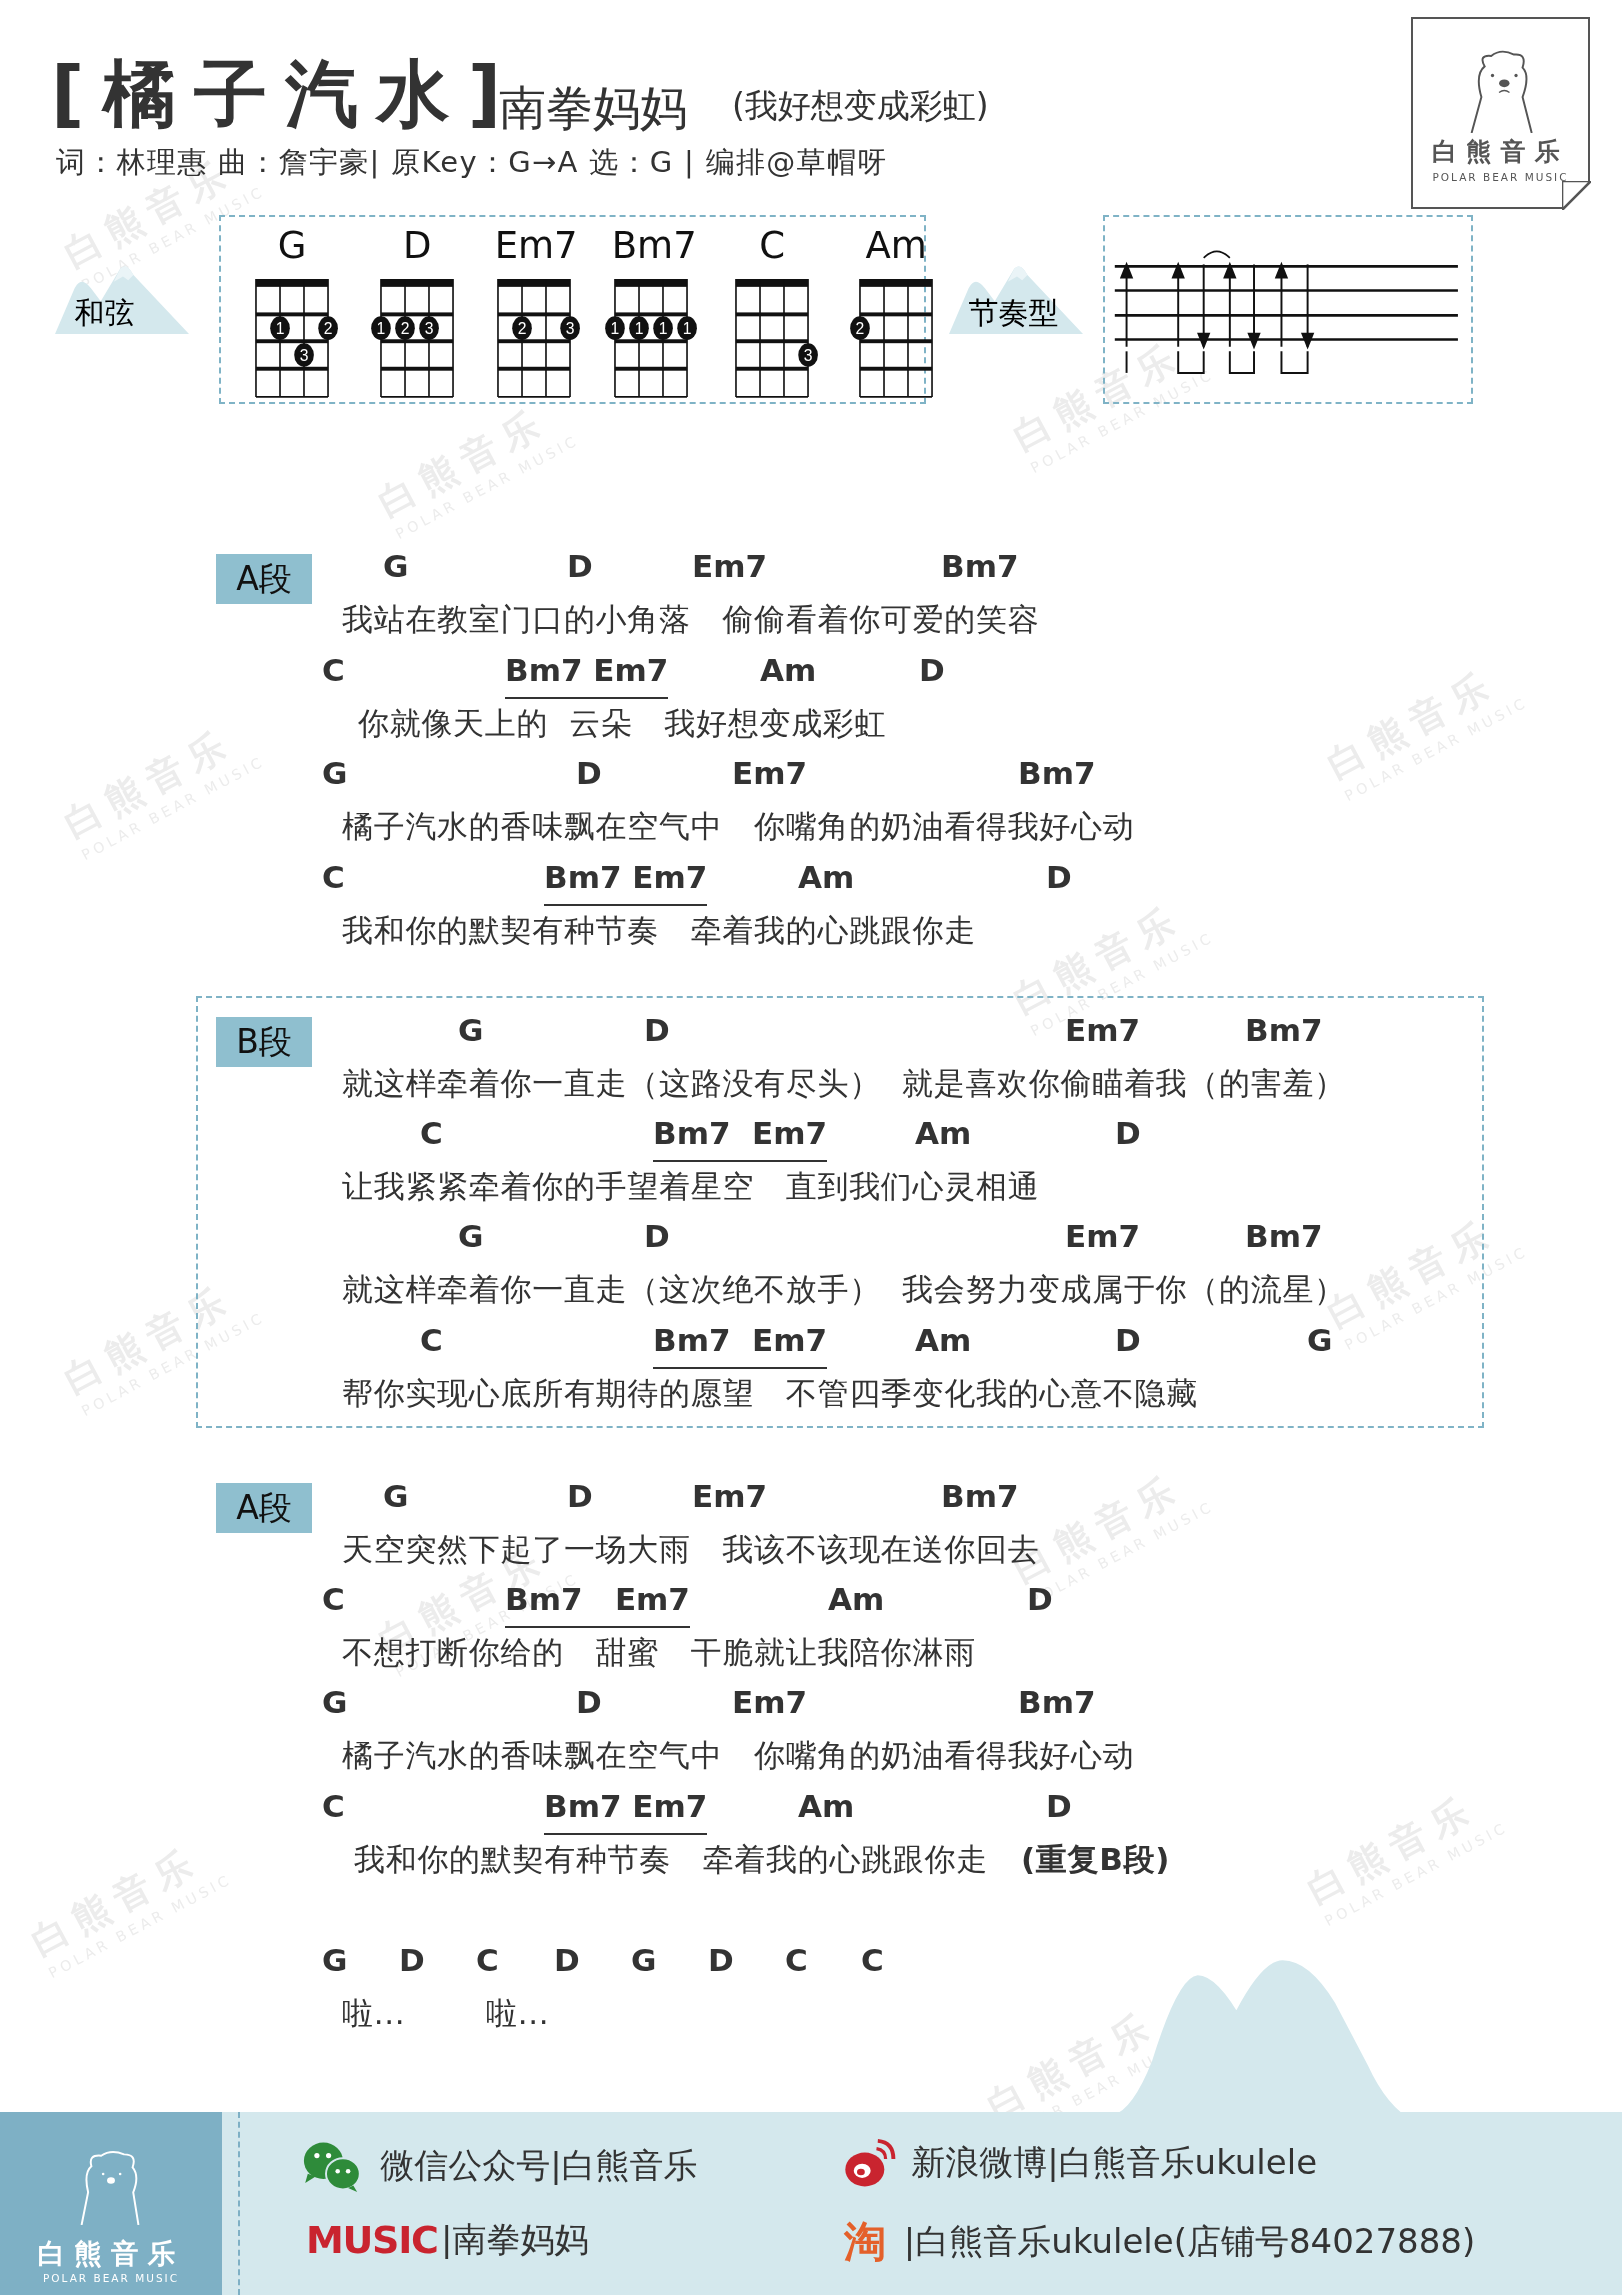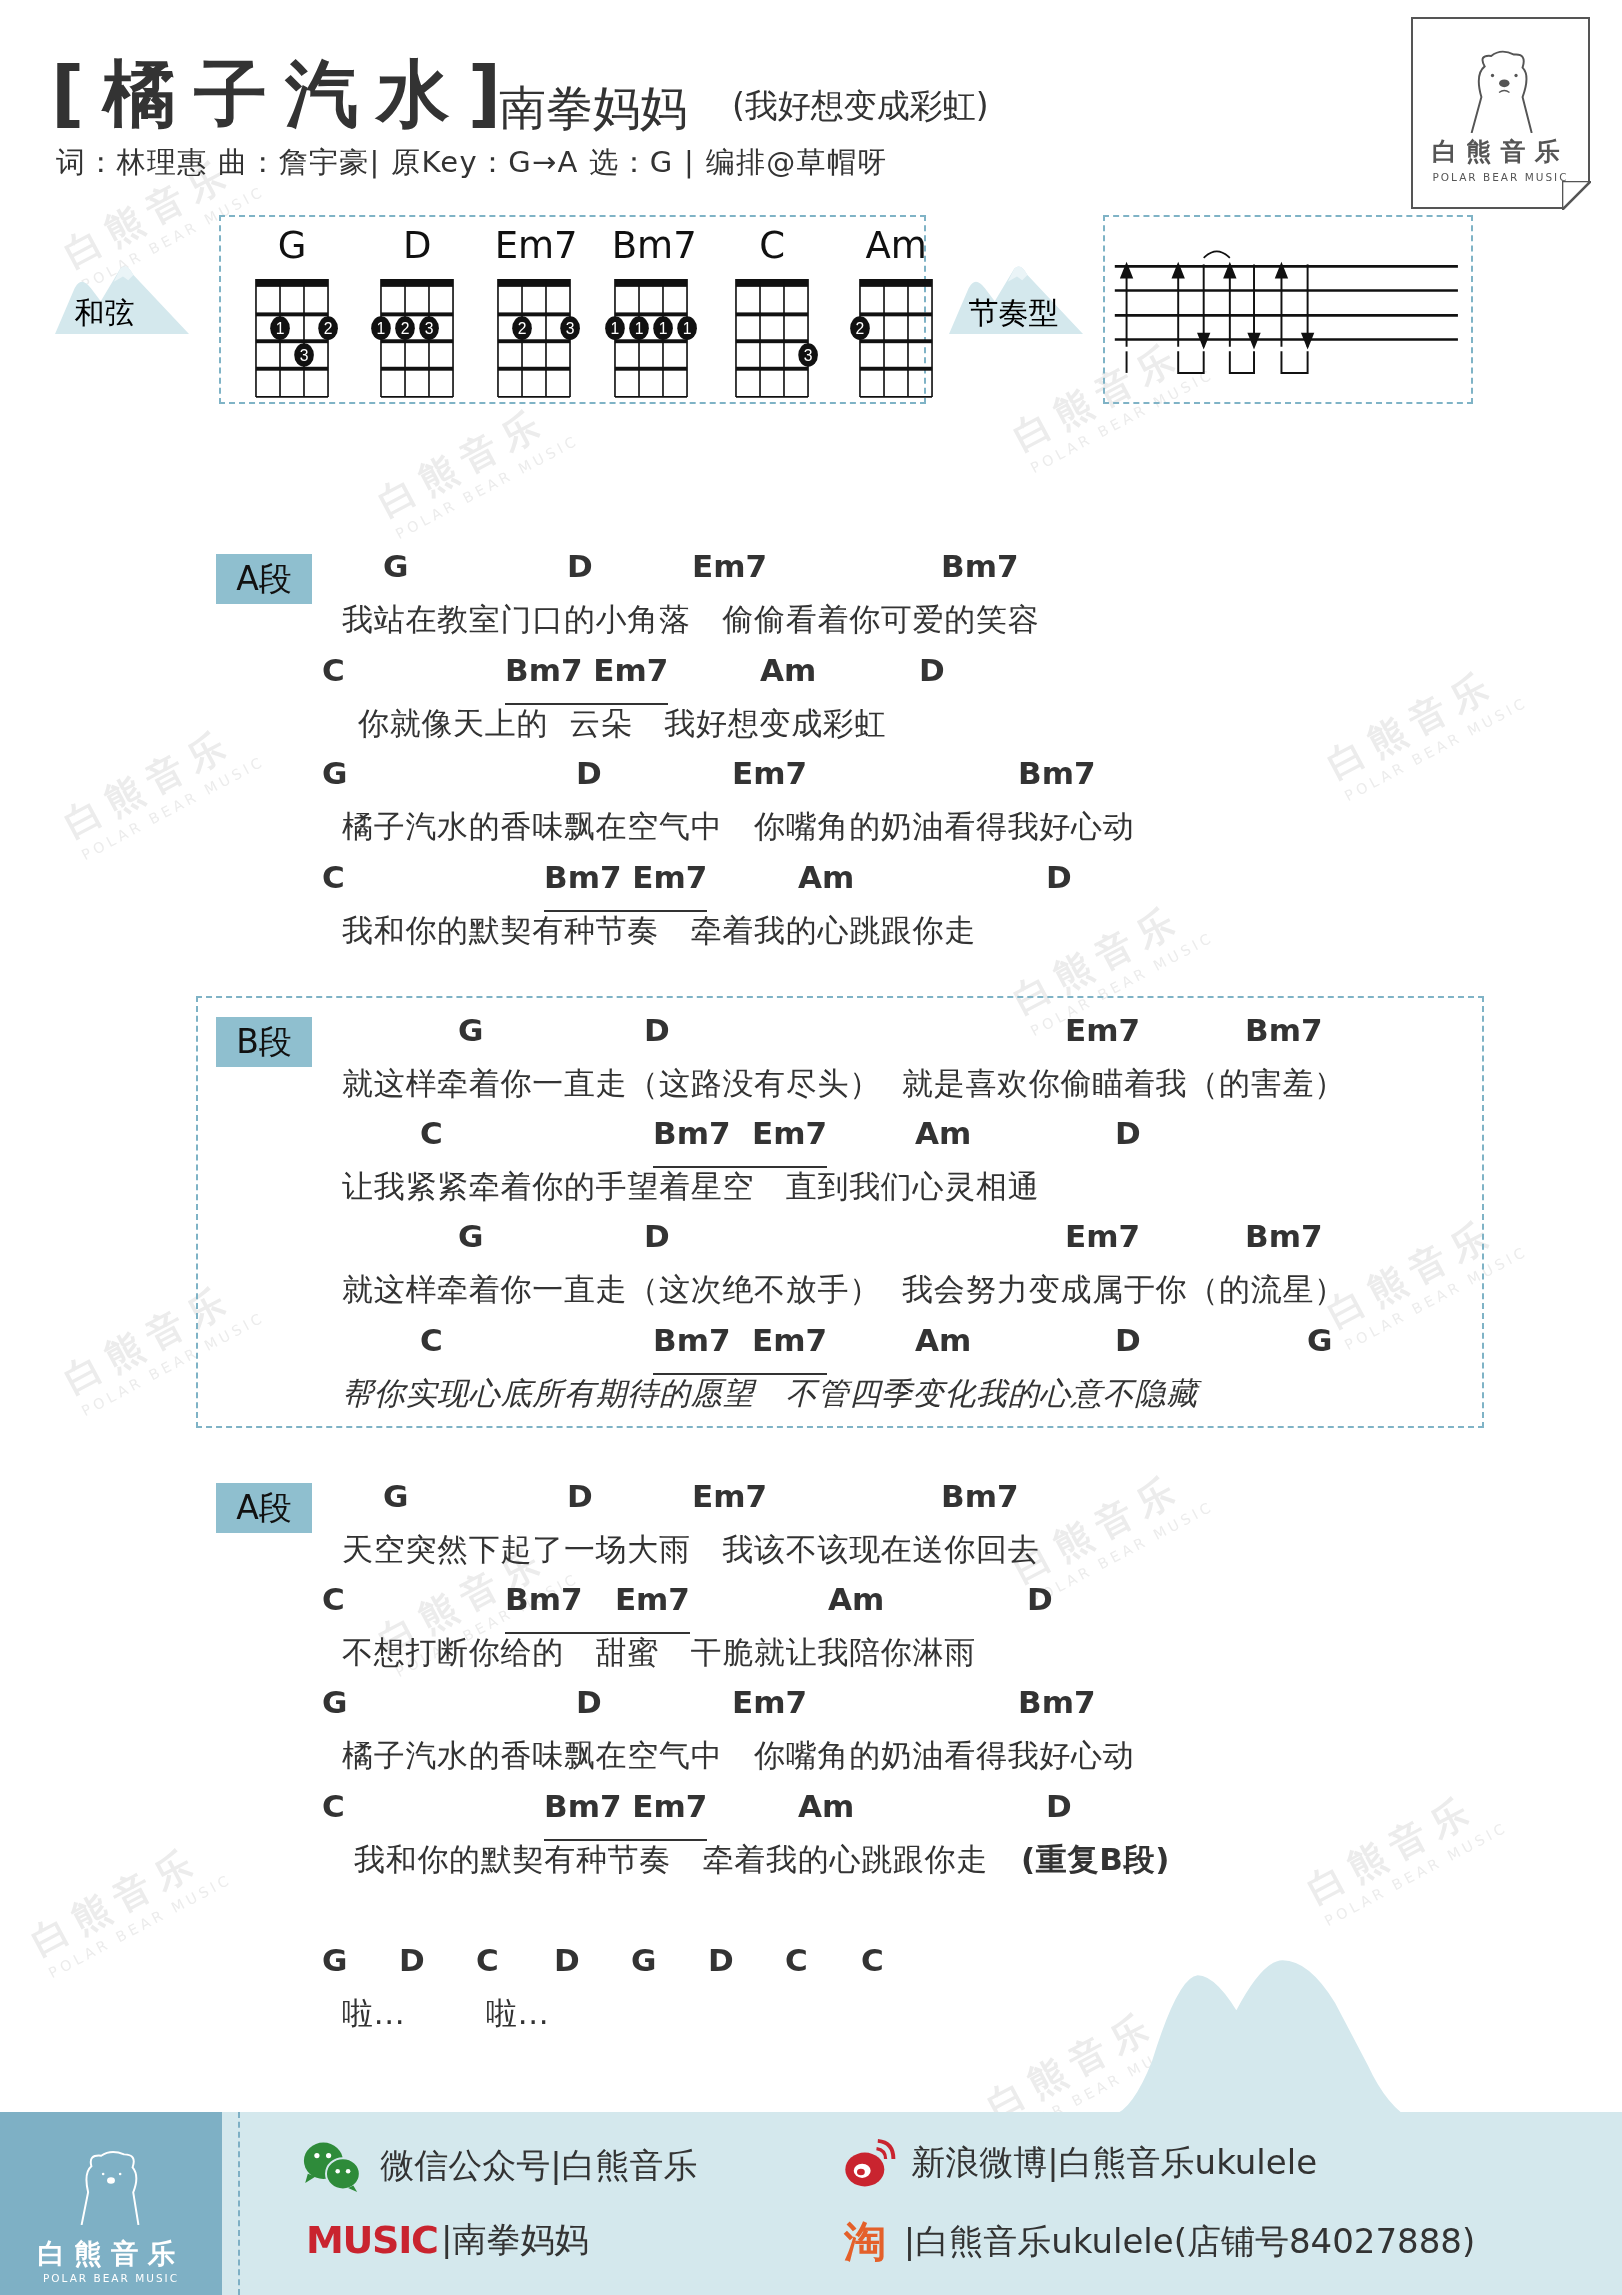--- a/index.html
+++ b/index.html
@@ -14,21 +14,21 @@
   .logo-fold{position:absolute;right:-2.6px;bottom:-2.6px;width:29px;height:29px;background:#fff;}
   .logo-text{position:absolute;left:0;right:0;top:116px;text-align:center;font-size:25px;font-weight:bold;color:#555;letter-spacing:9.2px;}
   .logo-sub{position:absolute;left:0;right:0;top:152px;text-align:center;font-size:10.5px;color:#555;letter-spacing:2px;}
   .dash-box{border:2px dashed #7fb3c6;}
   .mountain-label{width:134px;height:79px;}
   .mountain-label span{position:absolute;left:19.6px;top:31px;font-size:30px;font-family:"DejaVu Serif",serif;color:#000000;white-space:nowrap;}
   .chord-name{font-size:37px;color:#111;text-align:center;width:79px;}
   .section-label{width:96px;height:50px;background:#8fbfcf;color:#111;font-size:33px;line-height:50px;text-align:center;}
   .chord-line{font-size:31px;font-weight:bold;color:#333;white-space:nowrap;}
   .chord{position:absolute;top:0;}
-  .ul{border-bottom:2.6px solid #333;padding-bottom:15px;}
+  .ul{border-bottom:2.6px solid #333;padding-bottom:9px;}
   .lyric{font-size:31px;color:#333;white-space:nowrap;letter-spacing:0.7px;}
   .footer{left:0;top:2112px;width:1623px;height:183px;background:#d4e8ed;}
   .footer-left{left:0;top:2112px;width:222px;height:183px;background:#7eb0c5;}
   .footer-divider{left:238px;top:2112px;height:183px;border-left:2px dashed #7eb0c5;}
   .footer-text{font-size:34px;color:#333;white-space:nowrap;}
   .wm{color:#ececec;font-weight:bold;font-size:37px;letter-spacing:9.2px;transform:rotate(-28deg);white-space:nowrap;}
   .wm small{display:block;font-size:14.4px;letter-spacing:3.9px;font-weight:normal;}
 </style>
 </head>
 <body>
@@ -283,21 +283,21 @@
       <span class="chord" style="left: 1245px; white-space: pre;">Bm7</span>
     </div>
     <div class="abs lyric" style="left: 342px; top: 1269px; white-space: pre;"><span>就这样牵着你一直走（这次绝不放手）  我会努力变成属于你（的流星）</span></div>
     <div class="abs chord-line" style="left: 0px; top: 1322px; width: 1623px; height: 39px;">
       <span class="chord" style="left: 420px; white-space: pre;">C</span>
       <span class="chord ul" style="left: 653px; white-space: pre;">Bm7  Em7</span>
       <span class="chord" style="left: 915px; white-space: pre;">Am</span>
       <span class="chord" style="left: 1115px; white-space: pre;">D</span>
       <span class="chord" style="left: 1307px; white-space: pre;">G</span>
     </div>
-    <div class="abs lyric" style="left: 342px; top: 1373px; white-space: pre; font-style: italic;"><span>帮你实现心底所有期待的愿望   不管四季变化我的心意不隐藏</span></div>
+    <div class="abs lyric" style="left: 342px; top: 1373px; white-space: pre;"><span>帮你实现心底所有期待的愿望   不管四季变化我的心意不隐藏</span></div>
     <div class="abs section-label" style="left: 216px; top: 1483px;">A段</div>
     <div class="abs chord-line" style="left: 0px; top: 1478px; width: 1623px; height: 39px;">
       <span class="chord" style="left: 383px; white-space: pre;">G</span>
       <span class="chord" style="left: 567px; white-space: pre;">D</span>
       <span class="chord" style="left: 692px; white-space: pre;">Em7</span>
       <span class="chord" style="left: 941px; white-space: pre;">Bm7</span>
     </div>
     <div class="abs lyric" style="left: 342px; top: 1529px; white-space: pre;"><span>天空突然下起了一场大雨   我该不该现在送你回去</span></div>
     <div class="abs chord-line" style="left: 0px; top: 1581px; width: 1623px; height: 39px;">
       <span class="chord" style="left: 322px; white-space: pre;">C</span>

